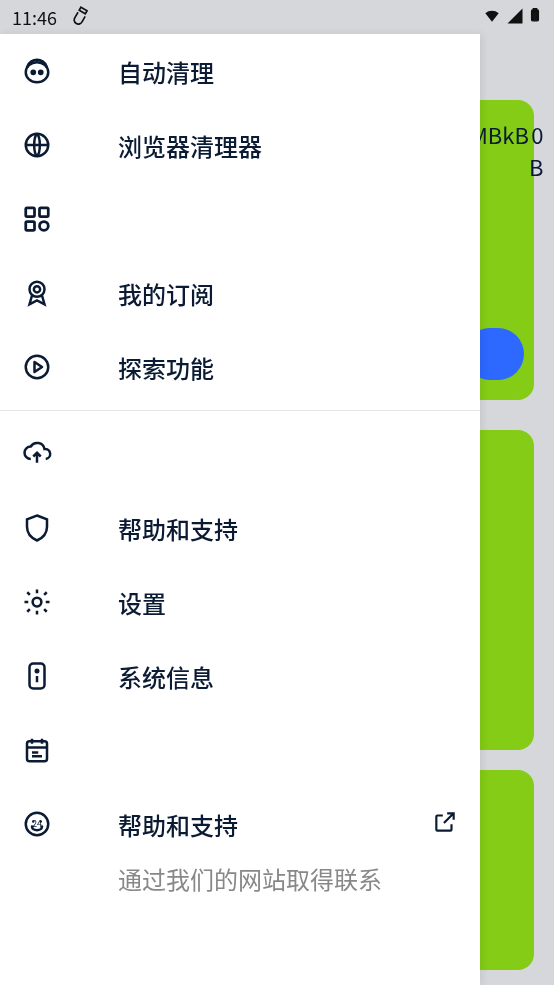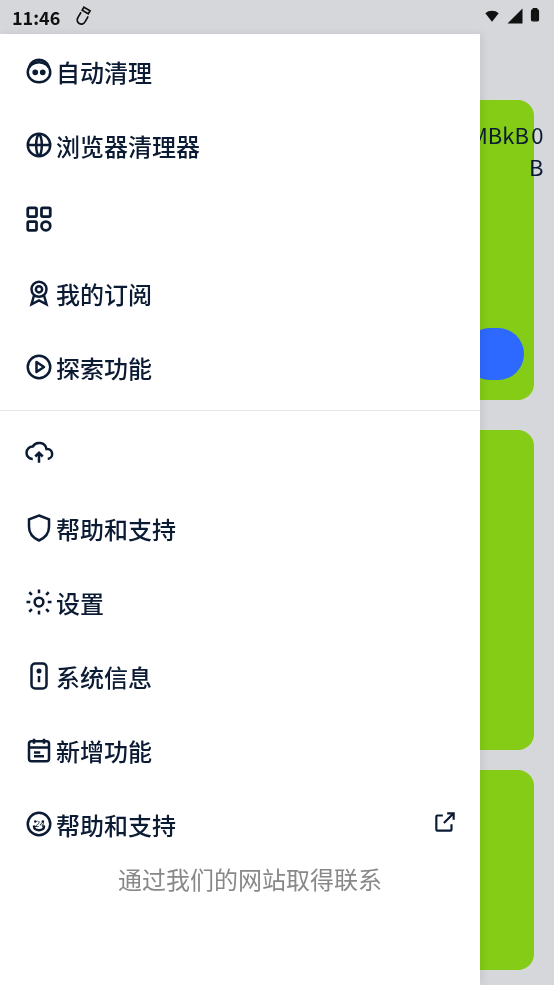--- a/index.html
+++ b/index.html
@@ -1,32 +1,32 @@
 <!DOCTYPE html>
 <html><head>
 <meta charset="utf-8">
 <style>
   * { margin: 0; padding: 0; box-sizing: border-box; }
   html, body { width: 554px; height: 985px; overflow: hidden; font-family: -apple-system, "Noto Sans CJK SC", sans-serif; background: #d5d7da; }
   .screen { position: relative; width: 554px; height: 985px; background: #d5d7da; }
-  .status-bar { position: absolute; top: 0; left: 0; right: 0; height: 34px; display: flex; align-items: center; justify-content: space-between; padding: 0 12px; font-size: 18px; font-weight: 700; color: #111; z-index: 30; }
+  .status-bar { position: absolute; top: 0; left: 0; right: 0; height: 34px; display: flex; align-items: center; justify-content: space-between; padding: 0 12px; font-size: 18px; font-weight: 400; color: #111; z-index: 30; }
   .status-left { display: flex; align-items: center; gap: 14px; }
   .status-right { display: flex; align-items: center; gap: 4px; }
   .guitar-icon { transform: rotate(-15deg); }
   .bg-card { position: absolute; right: 20px; background: #84cc16; border-radius: 16px; color: #1a1a1a; display: flex; flex-direction: row; justify-content: space-between; padding: 18px 16px; }
   .bg-card1 { top: 100px; width: 80px; height: 300px; }
   .bg-card1 .line { text-align: right; font-size: 22px; margin-bottom: 22px; color: #0b1b33; }
   .bg-blue-btn { position: absolute; right: 30px; top: 328px; width: 60px; height: 52px; background: #2d68ff; border-radius: 30px; }
   .bg-card2 { top: 430px; width: 80px; height: 320px; }
   .bg-card3 { top: 770px; width: 80px; height: 200px; }
   .drawer { position: absolute; top: 34px; left: 0; width: 480px; bottom: 0; background: #fff; z-index: 20; overflow: hidden; box-shadow: 2px 0 8px rgba(0,0,0,0.08); }
   .menu-item { display: flex; align-items: center; height: 74px; padding: 0 22px; cursor: pointer; }
-  .menu-icon { width: 34px; height: 34px; flex-shrink: 0; display: flex; align-items: center; justify-content: center; color: #0b1b33; font-style: italic; }
+  .menu-icon { width: 34px; height: 34px; flex-shrink: 0; display: flex; align-items: center; color: #0b1b33; }
   .menu-icon svg { width: 30px; height: 30px; }
-  .menu-label { font-size: 24px; color: #0b1b33; font-weight: 500; }
+  .menu-label { margin-left: 62px; font-size: 24px; color: #0b1b33; font-weight: 500; }
   .menu-trailing { margin-left: auto; color: #0b1b33; }
   .menu-trailing svg { width: 26px; height: 26px; }
   .divider { height: 1px; background: #e3e5e8; margin: 6px 0; }
   .sub-line { padding-left: 118px; font-size: 24px; color: #888; }
 </style>
 </head>
 <body>
 
 <div class="screen">
 
@@ -168,21 +168,20 @@
       <span class="menu-label">系统信息</span>
     </div>
 
     <div class="menu-item">
       <span class="menu-icon">
         <svg viewBox="0 0 24 24" fill="none" stroke="currentColor" stroke-width="2">
             <rect x="4" y="5" width="16" height="16" rx="2"></rect>
             <path d="M8 3v4M16 3v4M4 10h16M8 14h5M8 17h8"></path>
           </svg>
       </span>
-      <span class="menu-label">新增功能</span>
     </div>
 
     <div class="menu-item">
       <span class="menu-icon">
         <svg viewBox="0 0 24 24" fill="none" stroke="currentColor" stroke-width="2">
             <circle cx="12" cy="12" r="9"></circle>
             <path d="M8 14c0 2 2 3 4 3s4-1 4-3M9 10h.01M15 10h.01" stroke-linecap="round"></path>
             <text x="12" y="14" font-size="7" text-anchor="middle" fill="currentColor" stroke="none">24</text>
           </svg>
       </span>

